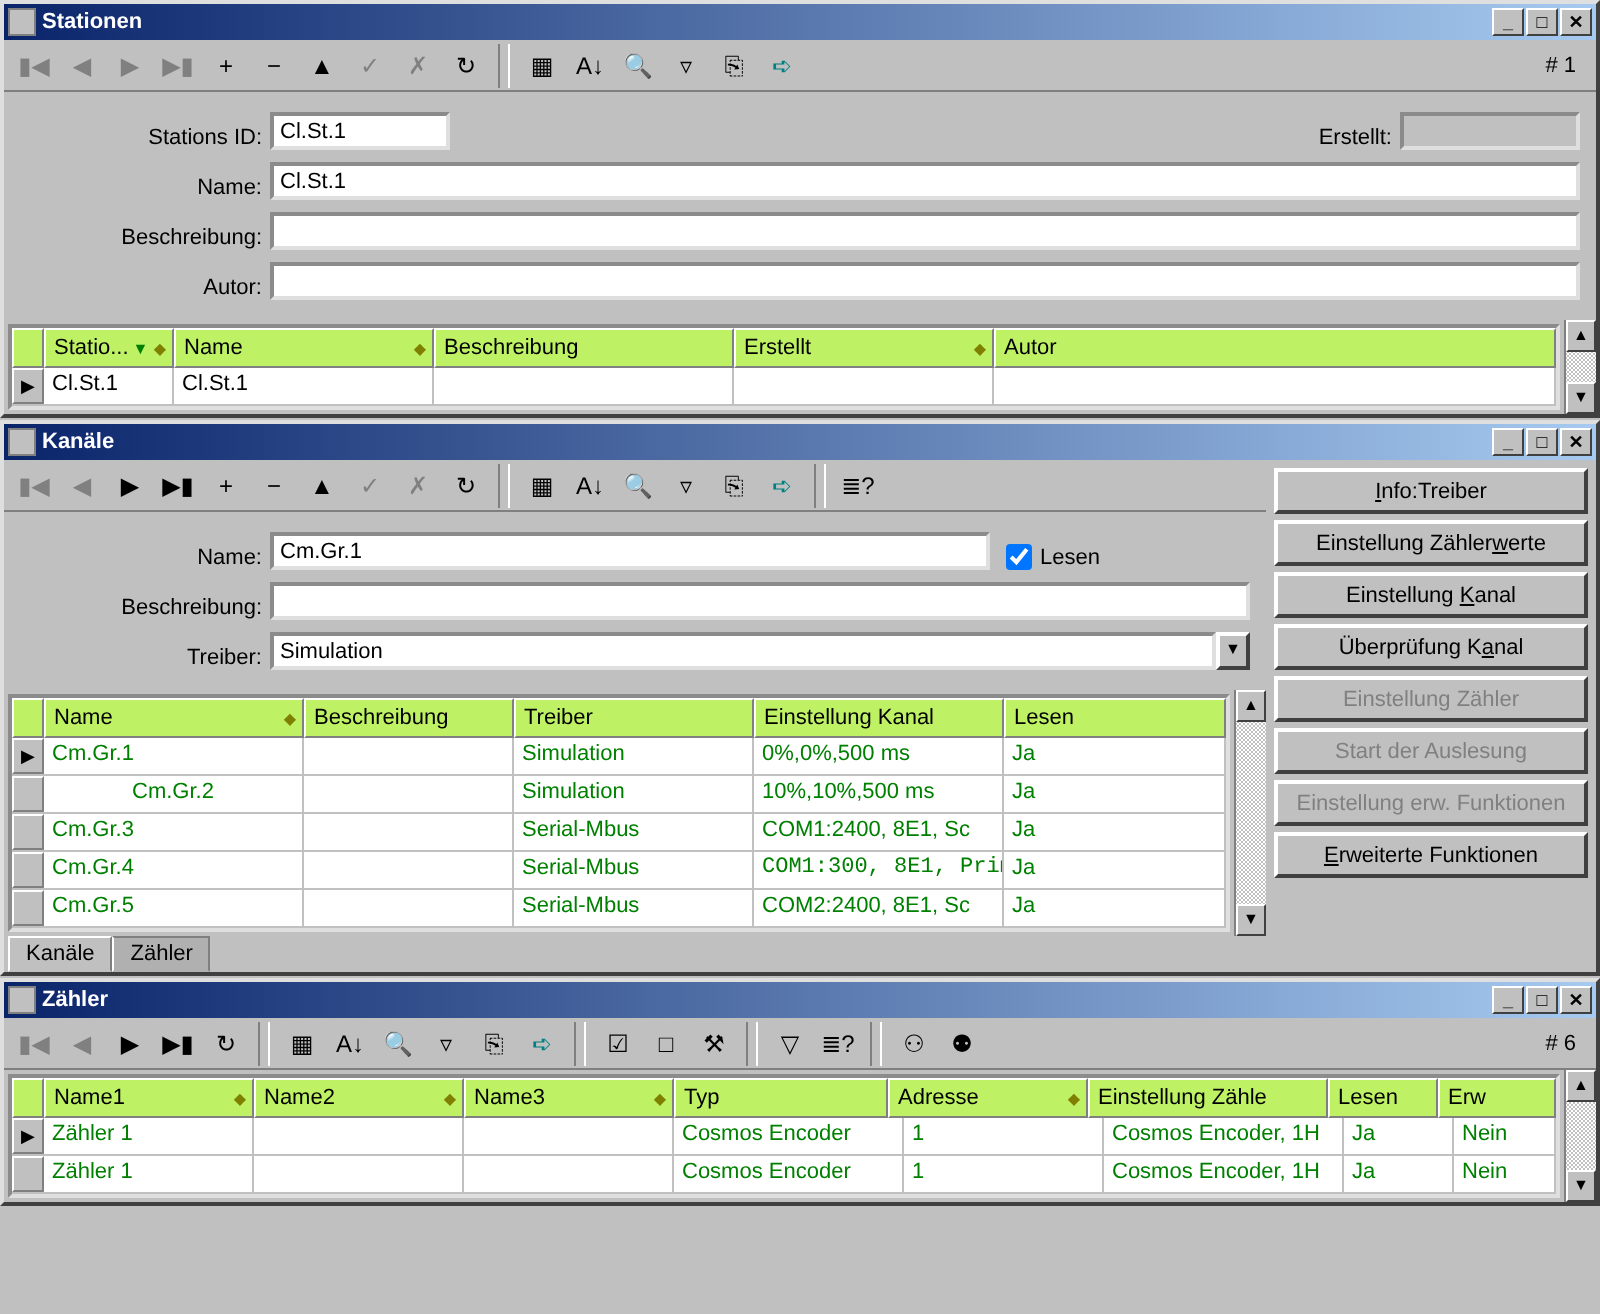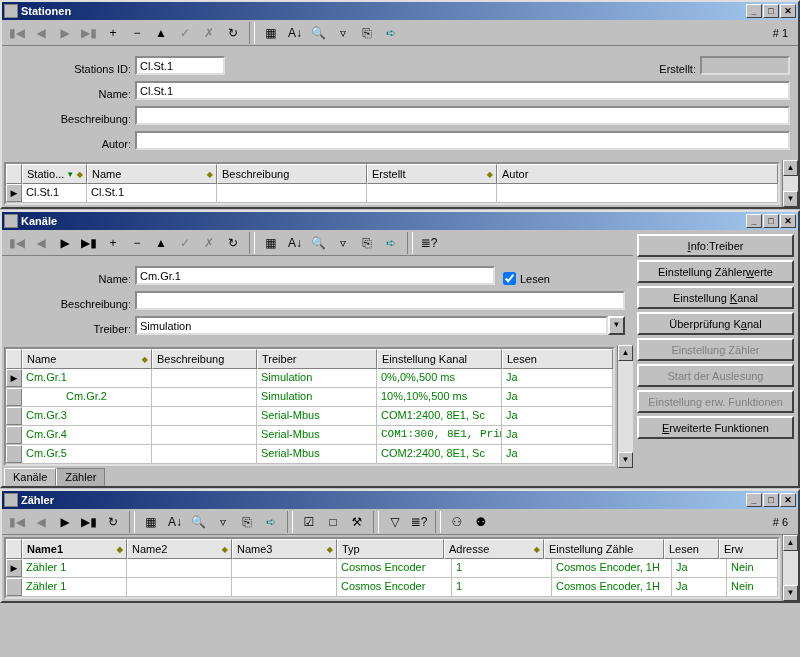--- a/index.html
+++ b/index.html
@@ -16,21 +16,21 @@
 .tsep { width: 6px; height: 22px; border-left: 1px solid #808080; border-right: 1px solid #fff; margin: 0 3px; }
 .tcount { margin-left: auto; padding-right: 6px; font-size: 11px; }
 .formarea { padding: 4px 8px; }
 .frow { display: flex; align-items: flex-end; margin: 6px 0; }
 .flabel { width: 125px; text-align: right; padding-right: 4px; }
 .finput { border: 2px inset #dfdfdf; background: #fff; padding: 1px 3px; height: 19px; font-family: inherit; font-size: 11px; }
 .finput.ro { background: #c0c0c0; }
 .check { display: flex; align-items: center; gap: 4px; margin-left: 8px; }
 .check input { width: 13px; height: 13px; }
 .grid { margin: 2px; border: 2px inset #dfdfdf; background: #fff; }
-.ghead { display: flex; background: #e5e5e5; text-align: right; }
+.ghead { display: flex; background: #bef264; text-align: right; }
 .gh { border: 1px solid; border-color: #fff #808080 #808080 #fff; padding: 2px 4px; height: 20px; display: flex; align-items: center; overflow: hidden; position: relative; }
 .gh .arrow { font-size: 8px; color: #008000; margin-left: 2px; }
 .gh .diamond { position: absolute; right: 3px; font-size: 8px; color: #808000; }
 .grow { display: flex; border-bottom: 1px solid #c0c0c0; }
 .gmark { width: 16px; border: 1px solid; border-color: #fff #808080 #808080 #fff; background: #c0c0c0; display: flex; align-items: center; justify-content: center; font-size: 9px; }
 .gc { padding: 2px 4px; border-right: 1px solid #c0c0c0; height: 18px; overflow: hidden; white-space: nowrap; }
 .green { color: #008000; }
 .rbtns { display: flex; flex-direction: column; gap: 3px; padding: 4px; width: 165px; }
 .btn { border: 2px solid; border-color: #fff #404040 #404040 #fff; background: #c0c0c0; padding: 3px 4px; font-family: inherit; font-size: 11px; height: 23px; cursor: pointer; text-align: center; }
 .btn.dis { color: #808080; }
@@ -316,21 +316,21 @@
     <div class="tbtn">≣?</div>
     <div class="tsep"></div>
     <div class="tbtn">⚇</div>
     <div class="tbtn">⚉</div>
     <span class="tcount"># 6</span>
   </div>
   <div style="display:flex">
     <div class="grid" style="flex:1">
       <div class="ghead">
         <div class="gh" style="width:16px"></div>
-        <div class="gh" style="width:105px;font-weight:bold">
+        <div class="gh" style="width:105px;font-weight:normal">
             <span>Name1</span>
             <span class="diamond">◆</span>
           </div>
         <div class="gh" style="width:105px">
             <span>Name2</span>
             <span class="diamond">◆</span>
           </div>
         <div class="gh" style="width:105px">
             <span>Name3</span>
             <span class="diamond">◆</span>

